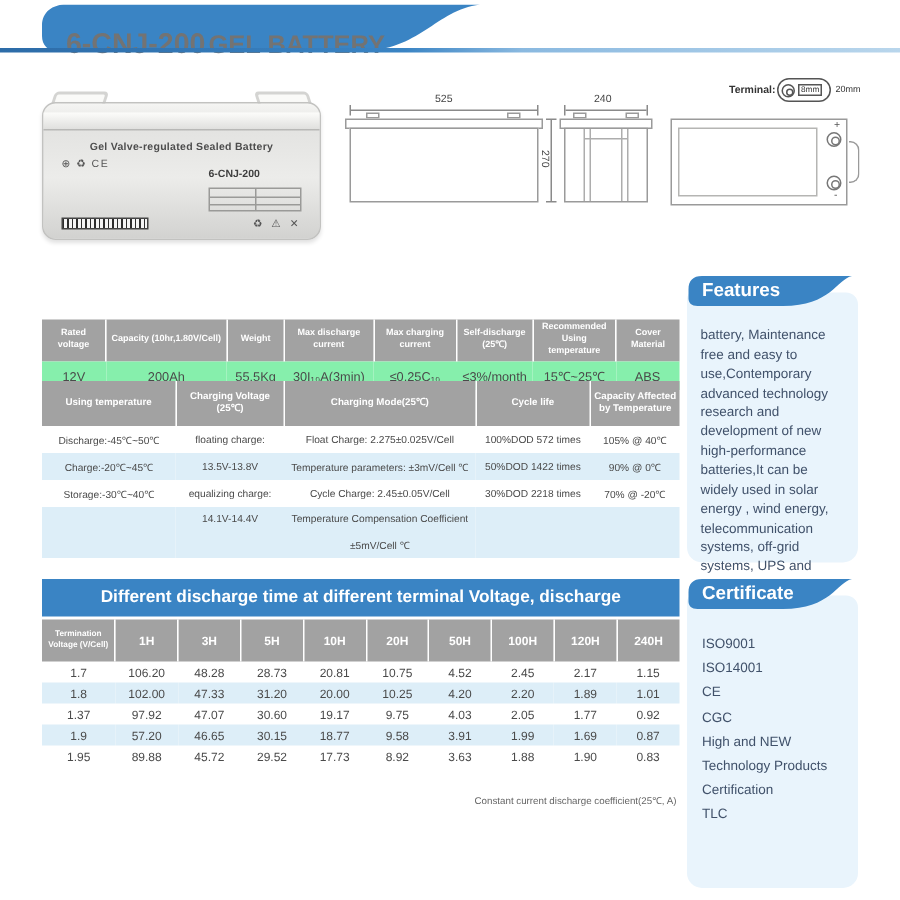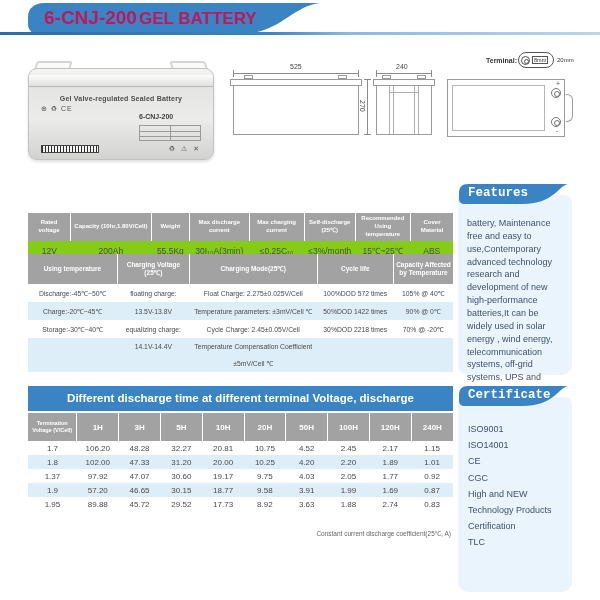--- a/index.html
+++ b/index.html
@@ -2,21 +2,21 @@
 <html><head>
 <meta charset="utf-8">
 <style>
   * { margin:0; padding:0; box-sizing:border-box; }
   html,body { width:600px; height:600px; background:#fff; font-family:"Liberation Sans", sans-serif; }
   #page { position:relative; width:600px; height:600px; background:#fff; overflow:hidden; }
 
   
   #top-banner { position:absolute; left:28px; top:3px; width:292px; height:31px; }
   #top-banner svg { position:absolute; left:0; top:0; }
-  #top-banner-text { position:absolute; left:16px; top:4px; color:#be185d; white-space:nowrap; }
+  #top-banner-text { position:absolute; left:16px; top:16px; color:#737373; white-space:nowrap; }
   #top-banner-text .model { font-size:19px; font-weight:bold; }
   #top-banner-text .prod  { font-size:17px; font-weight:600; margin-left:2px; }
   #top-underline { position:absolute; left:0; top:32px; width:600px; height:3px;
     background:linear-gradient(to right,#2d6ca8 0%,#3a84c4 45%,#8ab9e0 58%,#b9d6ec 100%); }
 
   
   #battery { position:absolute; left:25px; top:58px; width:192px; height:104px; }
   .bat-handle { position:absolute; top:3px; width:36px; height:11px; border:2px solid #d4d4d2; border-radius:3px; background:#fafaf8; }
   .bat-handle.l { left:10px; transform:skewX(-18deg); }
   .bat-handle.r { right:10px; transform:skewX(18deg); }
@@ -68,42 +68,42 @@
   #dis-banner  { top:386px; height:25px; font-size:11.5px; line-height:25px; }
 
   
   table { border-collapse:collapse; table-layout:fixed; width:425px; position:absolute; left:28px; }
   th { background:#a2a2a2; color:#fff; font-weight:600; text-align:center; vertical-align:middle; padding:2px 2px; border-left:1px solid #fff; }
   th:first-child { border-left:none; }
   td { text-align:center; vertical-align:middle; color:#4a4a4a; padding:3px 2px; word-wrap:break-word; }
 
   #spec-table { top:213px; }
   #spec-table th { font-size:6px; height:28px; line-height:1.3; }
-  #spec-table td { font-size:8.5px; background:#84cc16; height:19px;margin-left:25px; }
+  #spec-table td { font-size:8.5px; background:#86efac; height:19px;margin-left:25px; }
 
   #detail-table { top:254px; }
   #detail-table th { font-size:6.5px; height:30px; line-height:1.3; }
   #detail-table td { font-size:6.8px; padding:4.5px 2px; }
   #detail-table tbody tr:nth-child(2) td,
   #detail-table tbody tr:nth-child(4) td,
   #detail-table tbody tr:nth-child(5) td { background:#ddeef8; }
 
   #dis-table { top:413px; }
   #dis-table th { font-size:8px; height:28px;margin-top:36px; }
   #dis-table th:first-child { font-size:5.5px; line-height:1.25; }
   #dis-table td { font-size:8px; padding:2.5px 2px; }
   #dis-table tbody tr:nth-child(even) td { background:#ddeef8; }
 
   #footnote { position:absolute; left:28px; top:529px; width:423px; text-align:right; font-size:6.5px; color:#666; }
 
   
   .side-panel { position:absolute; left:458px; width:114px; background:#e9f4fc; border-radius:4px 8px 10px 10px; }
   #features-panel { top:195px; height:180px; }
   #certificate-panel { top:397px; height:195px; }
-  .side-badge { position:absolute; left:458px; width:112px; height:23px;font-family:Liberation Mono, monospace; }
+  .side-badge { position:absolute; left:458px; width:112px; height:23px; }
   .side-badge svg { position:absolute; left:0; top:0; }
   .side-badge .badge-text { position:absolute; left:10px; top:3px; color:#fff; font-size:12.5px; font-weight:bold; }
   #features-badge { top:183px; }
   #certificate-badge { top:385px; }
   #features-text { padding:22px 8px 6px 9px; font-size:9px; line-height:1.43; color:#40516a; }
   #certificate-list { padding-top:24px; font-size:9px; line-height:1.8; color:#40516a; }
   #certificate-list div { padding:0 10px; }
 </style>
 </head>
 <body>
@@ -299,21 +299,21 @@
           <th>100H</th>
           <th>120H</th>
           <th>240H</th>
         </tr>
       </thead>
     <tbody>
         <tr>
           <td>1.7</td>
           <td>106.20</td>
           <td>48.28</td>
-          <td>32.27</td>
+          <td>28.73</td>
           <td>20.81</td>
           <td>10.75</td>
           <td>4.52</td>
           <td>2.45</td>
           <td>2.17</td>
           <td>1.15</td>
         </tr>
         <tr>
           <td>1.8</td>
           <td>102.00</td>
@@ -352,21 +352,21 @@
         </tr>
         <tr>
           <td>1.95</td>
           <td>89.88</td>
           <td>45.72</td>
           <td>29.52</td>
           <td>17.73</td>
           <td>8.92</td>
           <td>3.63</td>
           <td>1.88</td>
-          <td>2.74</td>
+          <td>1.90</td>
           <td>0.83</td>
         </tr>
       </tbody>
   </table>
 
   <div id="footnote">Constant current discharge coefficient(25℃, A)</div>
 
   <div id="features-panel" class="side-panel">
     <div id="features-text">battery, Maintenance free and easy to use,Contemporary advanced technology research and development of new high-performance batteries,It can be widely used in solar energy , wind energy, telecommunication systems, off-grid systems, UPS and other fields. The designed life for the battery could be eight years up for float use.</div>
   </div>

